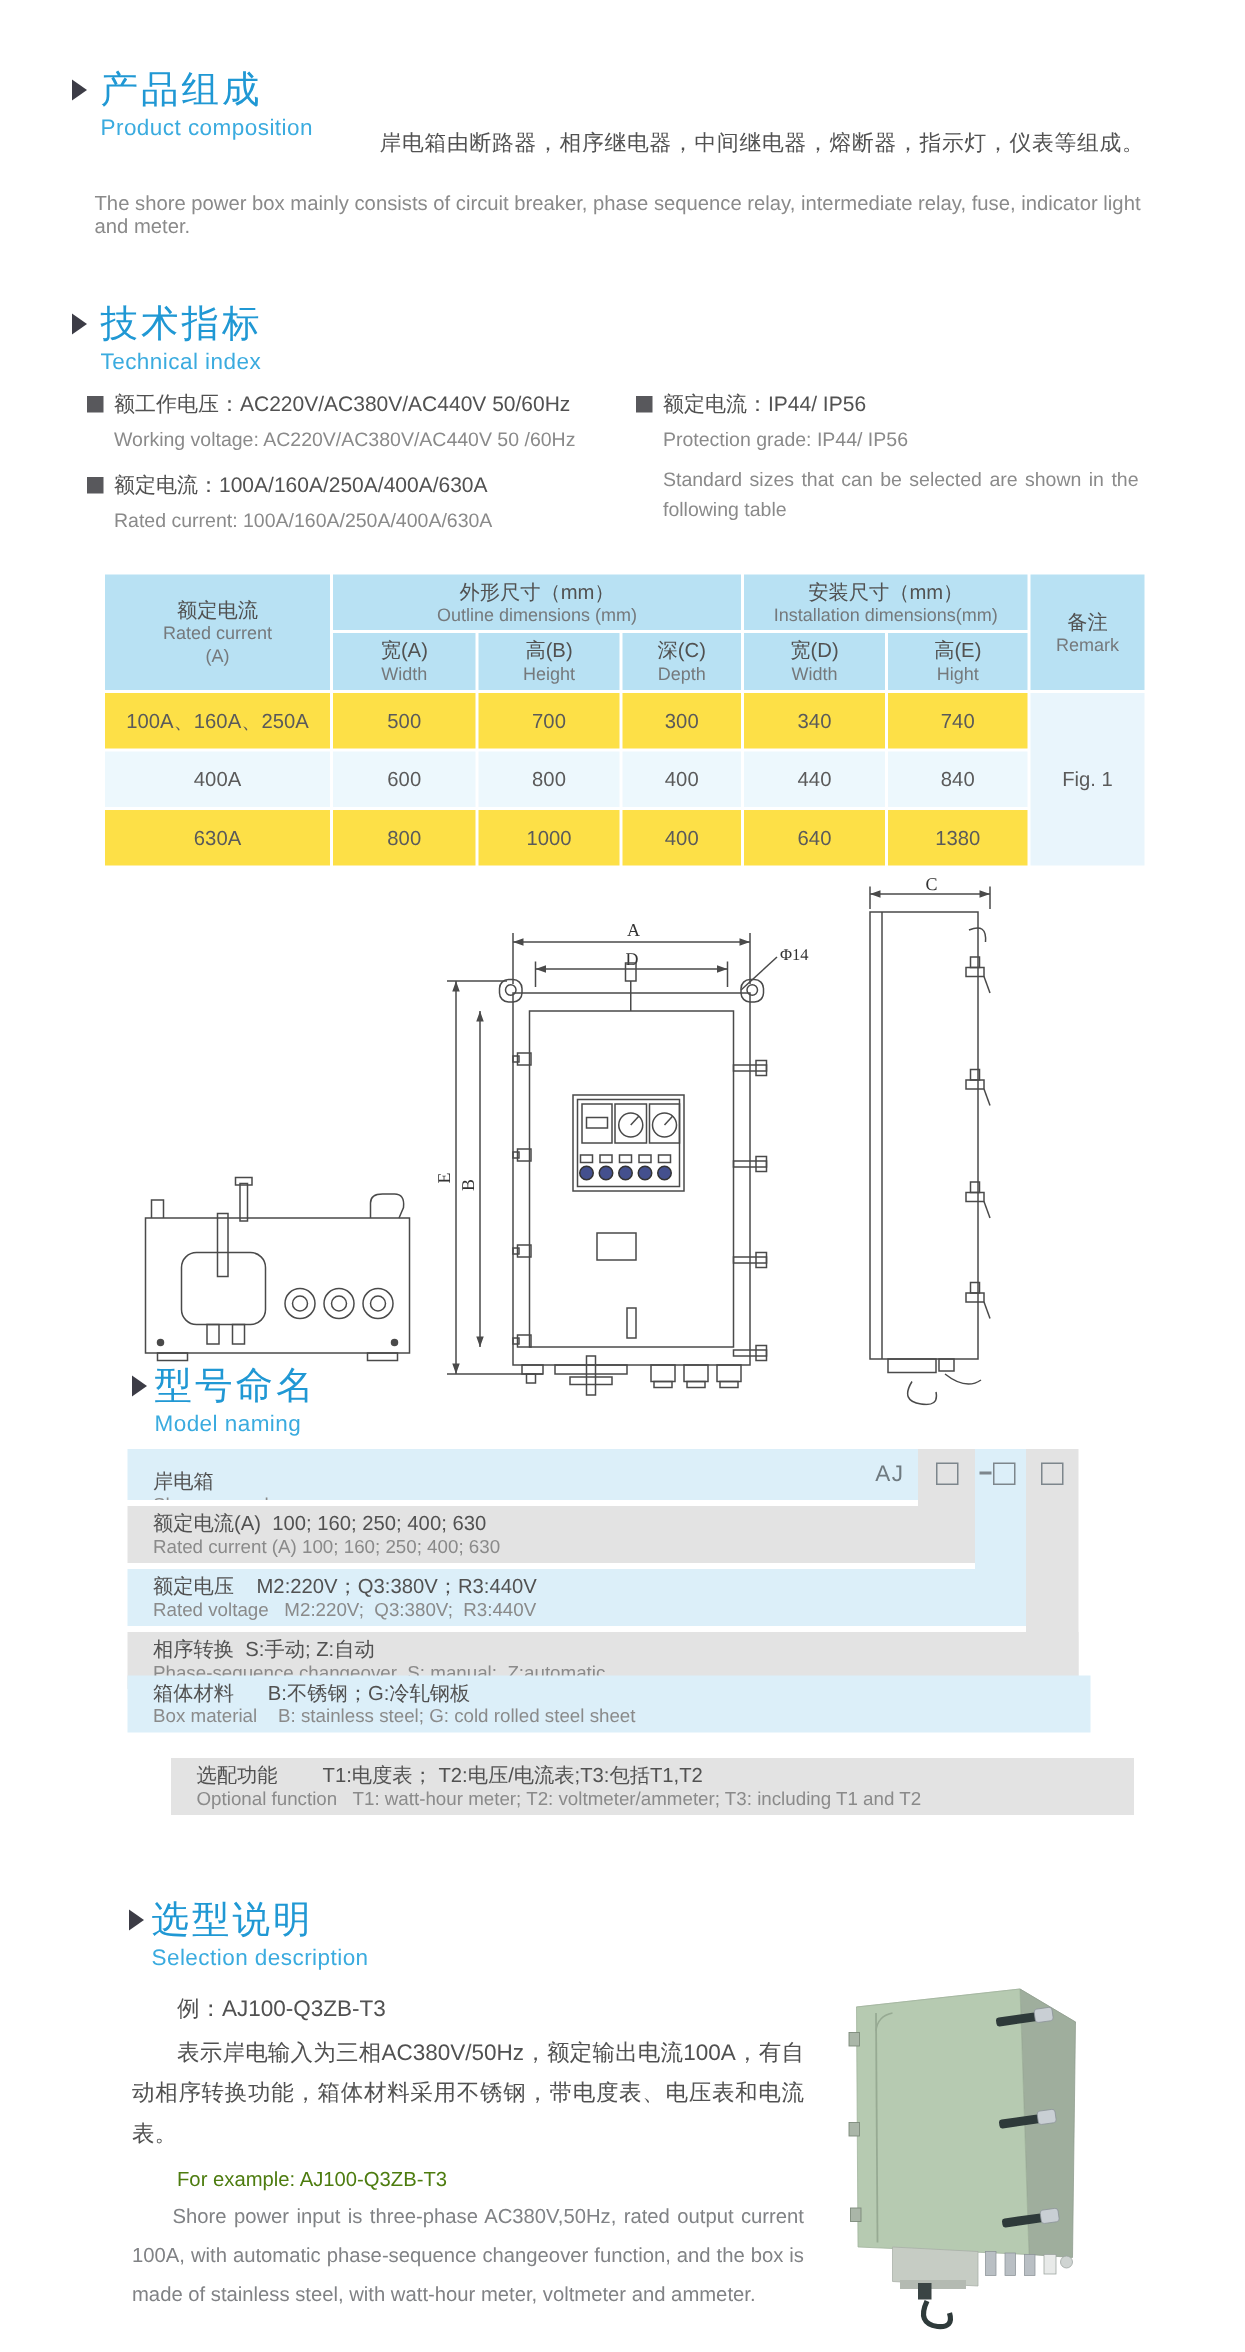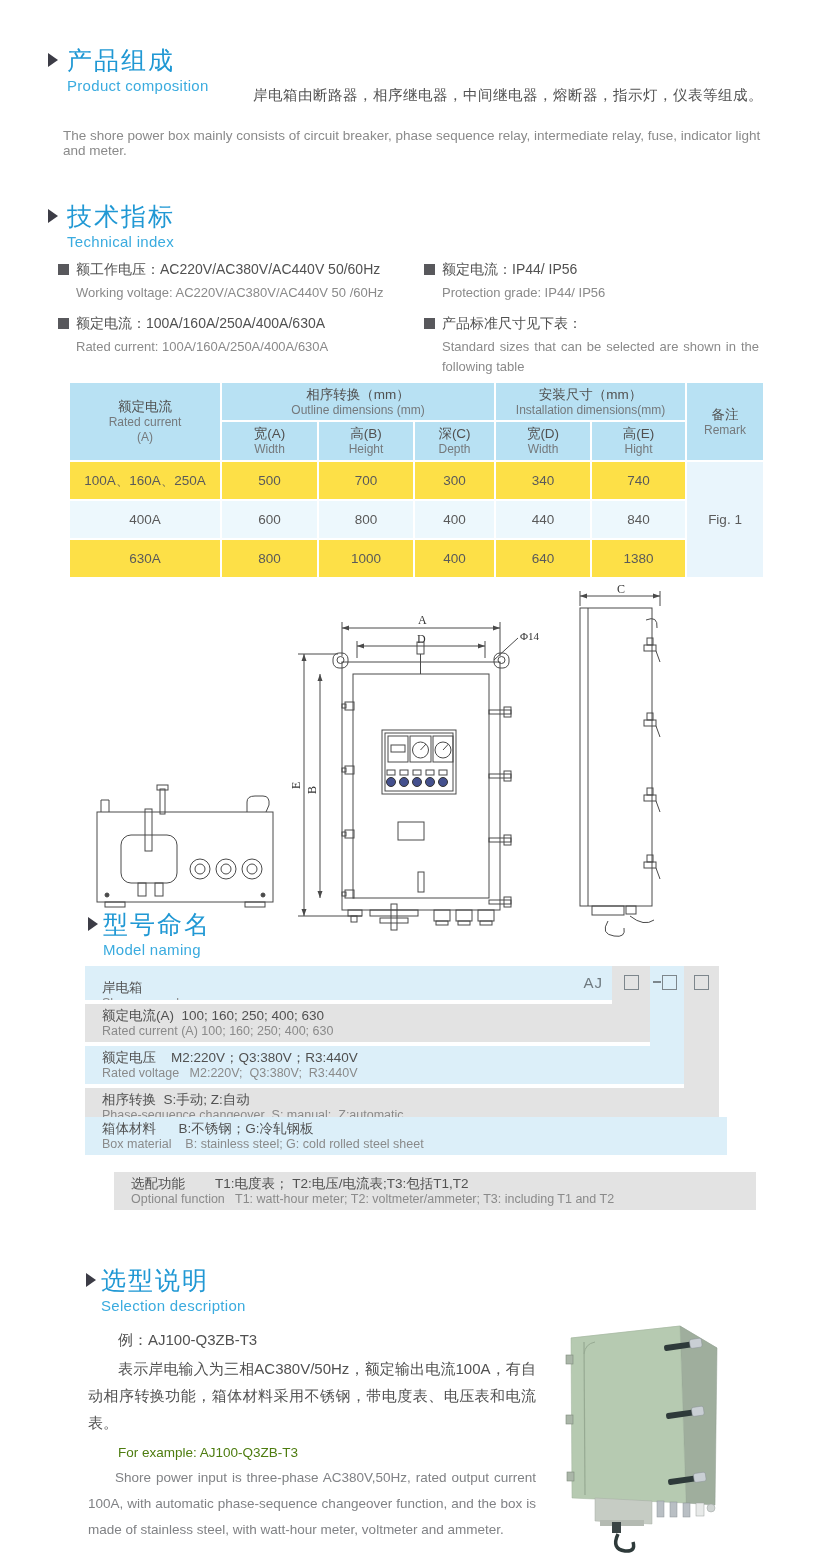--- a/index.html
+++ b/index.html
@@ -68,21 +68,20 @@
 
   <div class="abs" style="left:58px;top:256px;width:360px;">
     <div class="spec-cn"><span class="sq"></span><span>额工作电压：AC220V/AC380V/AC440V  50/60Hz</span></div>
     <div class="spec-en">Working voltage: AC220V/AC380V/AC440V 50 /60Hz</div>
     <div class="spec-cn"><span class="sq"></span><span>额定电流：100A/160A/250A/400A/630A</span></div>
     <div class="spec-en">Rated current: 100A/160A/250A/400A/630A</div>
   </div>
   <div class="abs" style="left:424px;top:256px;width:335px;">
     <div class="spec-cn"><span class="sq"></span><span>额定电流：IP44/ IP56</span></div>
     <div class="spec-en">Protection grade: IP44/ IP56</div>
-    <div class="spec-cn"><span class="sq"></span><span>产品标准尺寸见下表：</span></div>
     <div class="spec-en" style="text-align:justify;">Standard sizes that can be selected are shown in the following table</div>
   </div>
 
   <table class="dim abs" style="left:68px;top:381px;">
     <colgroup>
         <col style="width:150px">
         <col style="width:95px">
         <col style="width:94px">
         <col style="width:79px">
         <col style="width:94px">
@@ -90,21 +89,21 @@
         <col style="width:76px">
       </colgroup>
     <tbody>
         <tr style="height:37px;">
       <td class="hd" rowspan="2">
         <span class="c-cn">额定电流</span>
         <span class="c-en">Rated current</span>
         <span class="c-en">(A)</span>
       </td>
       <td class="hd" colspan="3">
-        <span class="c-cn">相序转换（mm）</span>
+        <span class="c-cn">外形尺寸（mm）</span>
         <span class="c-en">Outline dimensions (mm)</span>
       </td>
       <td class="hd" colspan="2">
         <span class="c-cn">安装尺寸（mm）</span>
         <span class="c-en">Installation dimensions(mm)</span>
       </td>
       <td class="hd" rowspan="2">
         <span class="c-cn">备注</span>
         <span class="c-en">Remark</span>
       </td>

